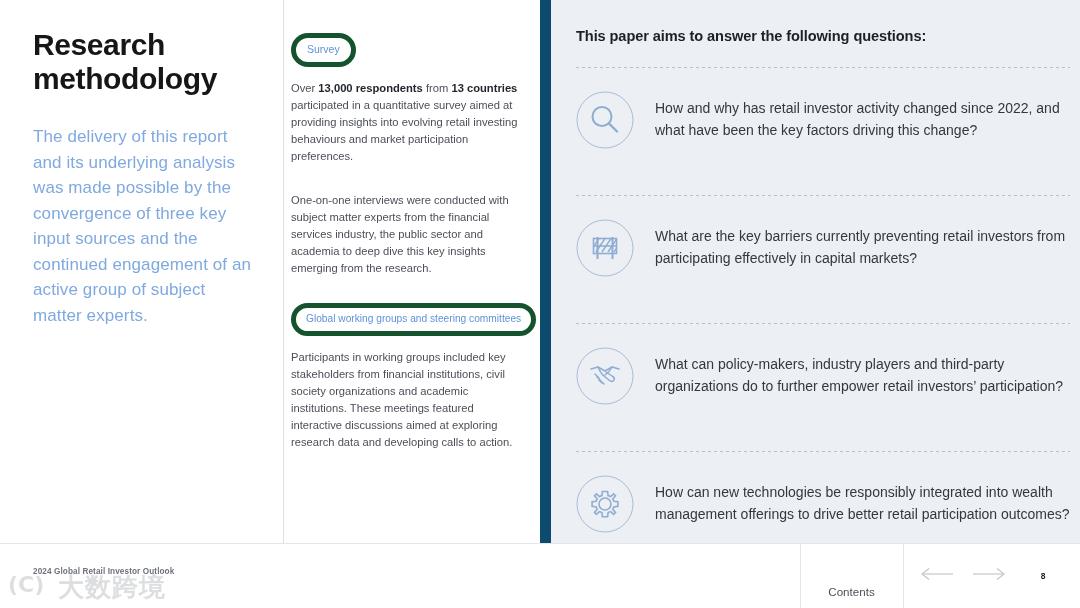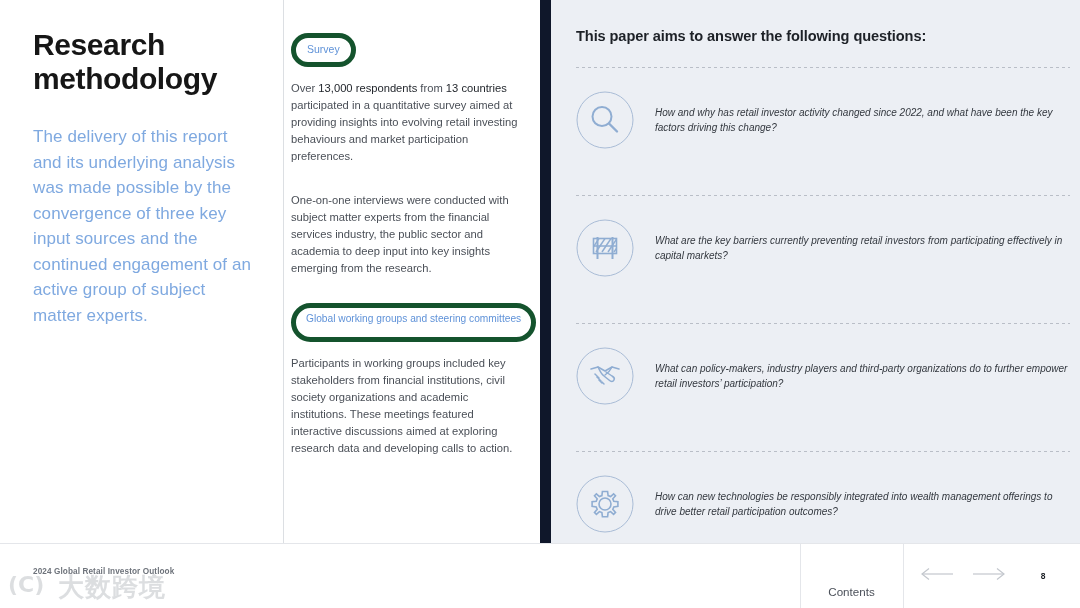--- a/index.html
+++ b/index.html
@@ -2,21 +2,21 @@
 <html><head>
 <meta charset="utf-8">
 <style>
   * { box-sizing: border-box; margin: 0; padding: 0; }
   html, body {
     width: 1080px; height: 608px;
     background: #ffffff;
     font-family: "Liberation Sans", sans-serif;
     overflow: hidden;
   }
-  .page { position: relative; width: 1080px; height: 608px; background:#0f172a; }
+  .page { position: relative; width: 1080px; height: 608px; background:#0c4a6e; }
 
   
   .band { position:absolute; left:0; top:0; width:1080px; height:543px; }
 
   
   .col-left {
     position:absolute; left:0; top:0; width:283px; height:543px;
     background:#ffffff; padding:28px 26px 0 33px;
   }
   .title {
@@ -37,41 +37,41 @@
     background:#ffffff; padding:33px 14px 0 7px;
   }
   .pill {
     display:inline-block; border:5px solid #14532d; border-radius:20px;
     color:#5f92d8; font-size:10.5px; line-height:1;
     padding:6px 11px 7px; background:#fff; white-space:nowrap;
   }
   .para {
     margin-top:13px; font-size:11.2px; line-height:1.52; color:#4a4f57;
   }
-  .para b { color:#23272d; font-weight:normal; }
+  .para b { color:#23272d; font-weight:bold; }
   .blk-2 { margin-top:27px; }
   .blk-3 { margin-top:26px; }
-  .pill-wide { padding:6px 10px 13px; font-size:10.2px; }
+  .pill-wide { padding:6px 10px 7px; font-size:10.2px; }
 
   
   .col-right {
     position:absolute; left:551px; top:0; width:546px; height:543px;
     background:#eceff4; padding:28px 27px 0 25px;
   }
   .q-head {
     font-size:14.6px; font-weight:bold; color:#1d2127; letter-spacing:-0.1px;
   }
   .dotted {
     height:1px; margin:23px 0 0 0;
     background-image: linear-gradient(to right,#b9bec7 0 3px, transparent 3px 6px);
     background-size:6px 1px; background-repeat:repeat-x;
   }
   .qrow { display:flex; align-items:center; gap:21px; height:104px; }
   .qicon { flex:0 0 auto; width:58px; height:58px; }
-  .qtext { font-size:10px; line-height:1.55; color:#33383f;font-style:italic; }
+  .qtext { font-size:14px; line-height:1.55; color:#33383f; }
 
   
   .footer { position:absolute; left:0; top:543px; width:1080px; height:65px; background:#fff; }
   .f-hr { position:absolute; left:0; top:0; width:1080px; height:1px; background:#e4e6ea; }
   .f-brand {
     position:absolute; left:33px; top:24px;
     font-size:8.2px; font-weight:bold; color:#6e737b; letter-spacing:.1px;
   }
   .f-vr { position:absolute; top:0; width:1px; height:65px; background:#e4e6ea; }
   .f-vr.a { left:800px; }
@@ -121,21 +121,21 @@
     <div class="vrule-1"></div>
 
     <div class="col-mid">
 
       <div>
         <span class="pill">Survey</span>
         <p class="para"><span>Over </span><b>13,000 respondents</b><span> from </span><b>13 countries</b><span> participated in a quantitative survey aimed at providing insights into evolving retail investing behaviours and market participation preferences.</span></p>
       </div>
 
       <div class="blk-2">
-        <p class="para">One-on-one interviews were conducted with subject matter experts from the financial services industry, the public sector and academia to deep input into key insights emerging from the research.</p>
+        <p class="para">One-on-one interviews were conducted with subject matter experts from the financial services industry, the public sector and academia to deep dive this key insights emerging from the research.</p>
       </div>
 
       <div class="blk-3">
         <span class="pill pill-wide">Global working groups and steering committees</span>
         <p class="para">Participants in working groups included key stakeholders from financial institutions, civil society organizations and academic institutions. These meetings featured interactive discussions aimed at exploring research data and developing calls to action.</p>
       </div>
 
     </div>
 
     <div class="col-right">

